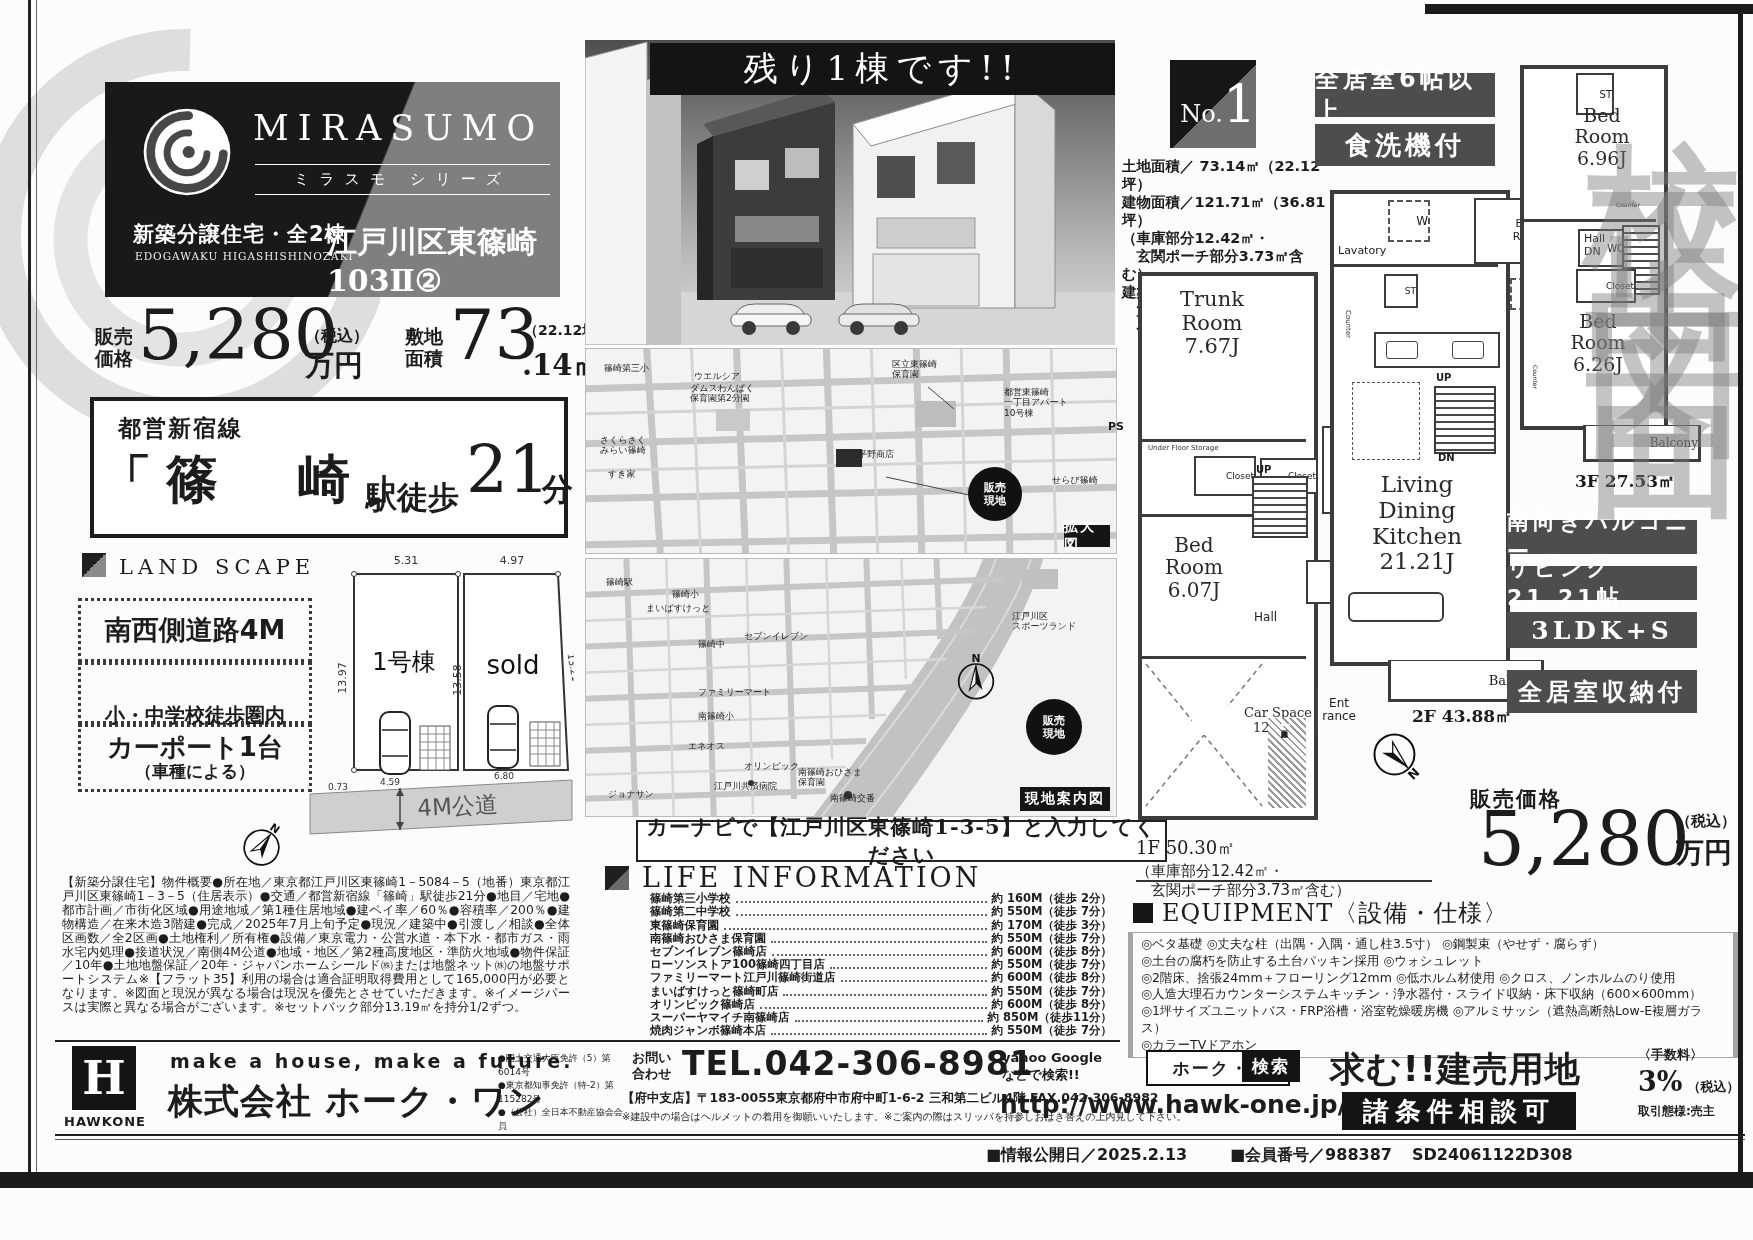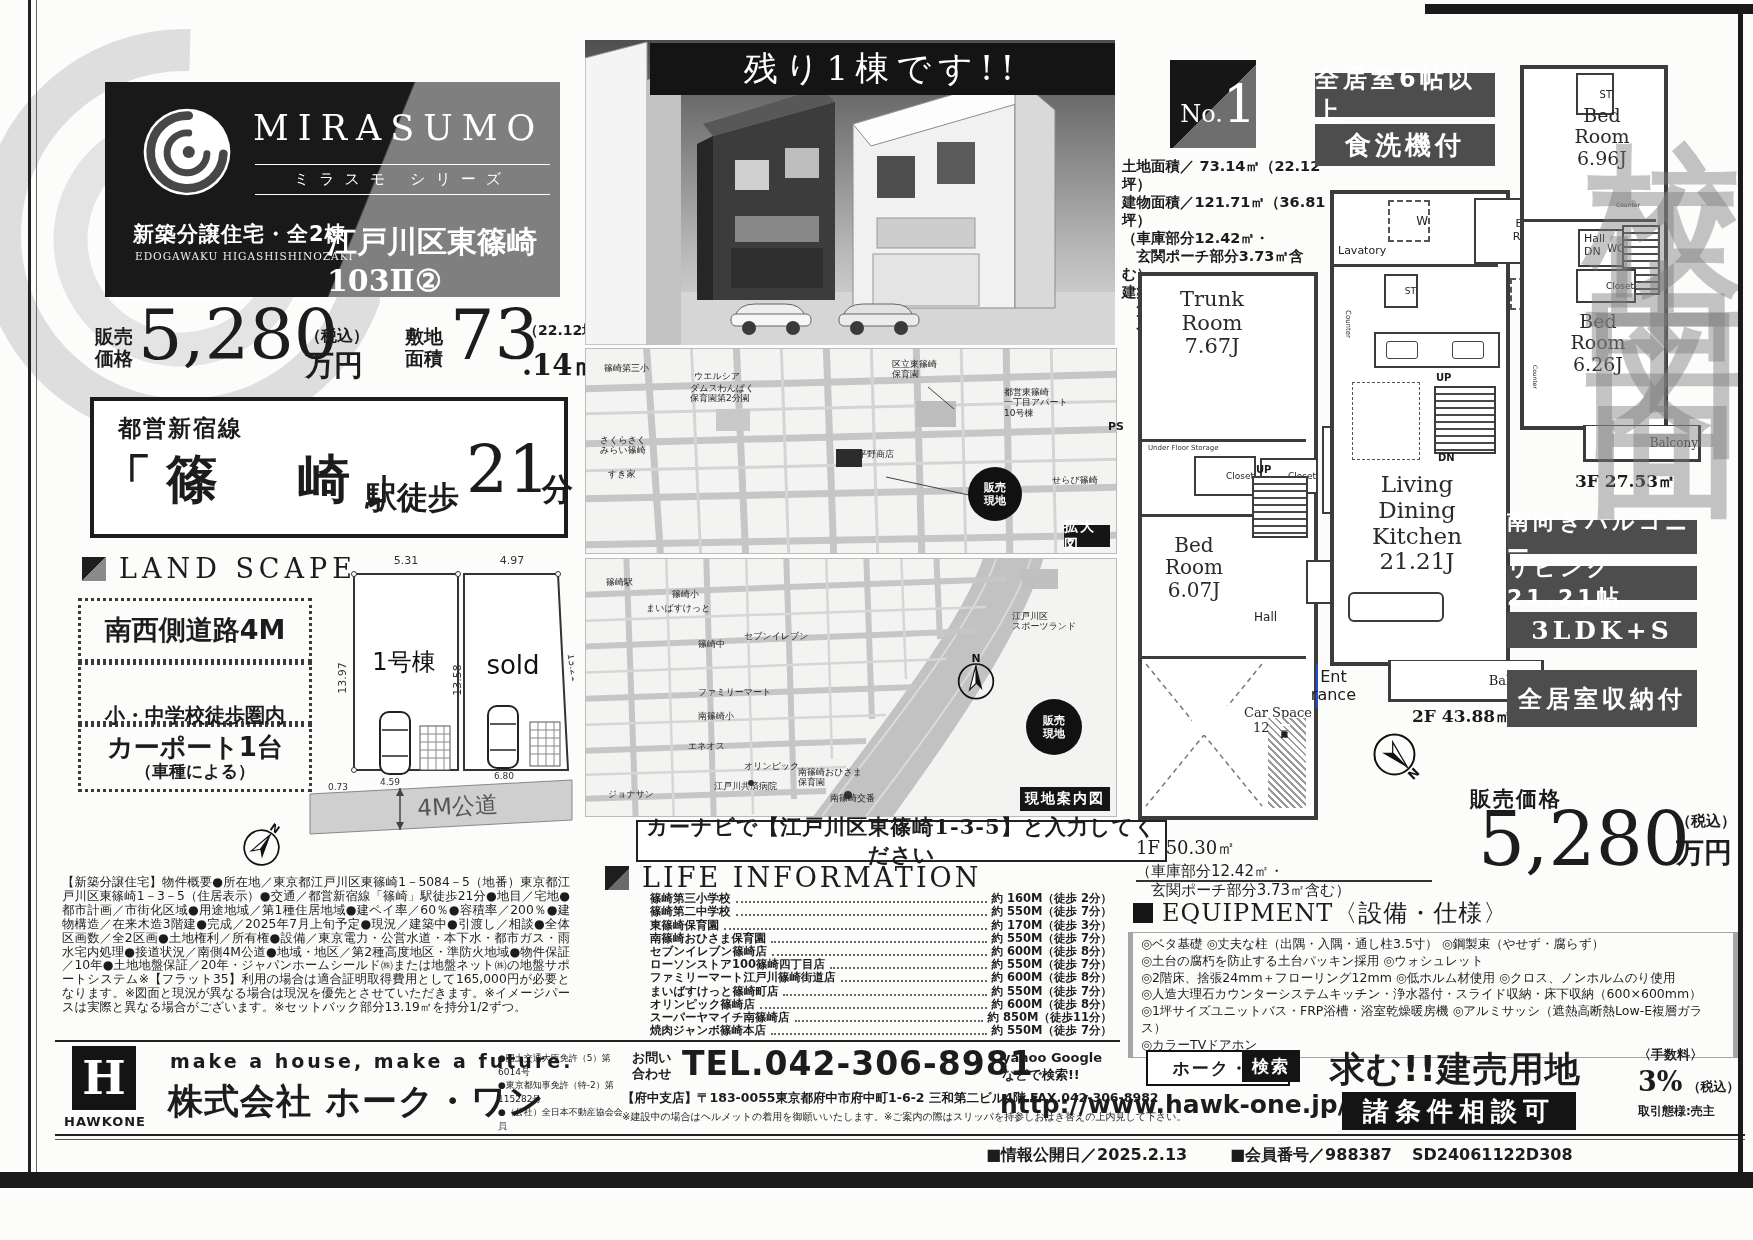--- a/index.html
+++ b/index.html
@@ -74,21 +74,21 @@
   <div class="abs" style="left:90px;top:397px;width:470px;height:133px;border:4px solid #1c1c1c;background:#fff;">
     <div class="abs b" style="left:24px;top:12px;font-size:23px;letter-spacing:2px;">都営新宿線</div>
     <div class="abs serif b" style="left:6px;top:44px;font-size:52px;letter-spacing:14px;">「篠　崎」</div>
     <div class="abs serif b" style="left:272px;top:76px;font-size:31px;">駅徒歩</div>
     <div class="abs serif" style="left:372px;top:36px;font-size:66px;line-height:1;">21</div>
     <div class="abs serif b" style="left:448px;top:68px;font-size:31px;">分</div>
   </div>
 
   <div class="abs" style="left:82px;top:553px;">
     <span class="sq2tone" style="vertical-align:-3px;"></span>
-    <span class="serif" style="font-size:27px;letter-spacing:5px;margin-left:8px;">LAND SCAPE</span>
+    <span class="serif" style="font-size:21px;letter-spacing:5px;margin-left:8px;">LAND SCAPE</span>
   </div>
   <div class="abs dotbox" style="left:78px;top:598px;width:228px;height:58px;">
     <div class="b" style="font-size:27px;">南西側道路4M</div>
   </div>
   <div class="abs dotbox" style="left:78px;top:662px;width:228px;height:56px;">
     <div class="b" style="font-size:20px;margin-top:45px;">小・中学校徒歩圏内</div>
   </div>
   <div class="abs dotbox" style="left:78px;top:724px;width:228px;height:62px;">
     <div class="b" style="font-size:26px;line-height:1;">カーポート1台</div>
     <div class="b" style="font-size:17px;">（車種による）</div>
@@ -430,21 +430,21 @@
         <span style="font-size:10px;">WC</span>
       </div>
     <div class="abs" style="left:112px;top:334px;font-size:12px;">Hall</div>
     <div class="abs" style="left:0;top:380px;width:164px;height:3px;background:#3c3c3c;"></div>
     <svg class="abs" style="left:2px;top:386px;width:120px;height:146px;" viewBox="0 0 120 146">
       <line x1="2" y1="2" x2="118" y2="144" stroke="#777" stroke-width="1.5" stroke-dasharray="5 4"></line>
       <line x1="118" y1="2" x2="2" y2="144" stroke="#777" stroke-width="1.5" stroke-dasharray="5 4"></line>
     </svg>
     <div class="abs room pre ctr" style="left:2px;top:430px;width:120px;font-size:13px;background:#fff;">Car Space
 12.42㎡</div>
-    <div class="abs pre ctr" style="left:126px;top:388px;width:38px;height:44px;font-size:16px;border-left:2px solid #1d4ed8;line-height:1.1;">Ent
+    <div class="abs pre ctr" style="left:126px;top:412px;width:38px;height:44px;font-size:12px;border-left:2px solid #404040;line-height:1.1;">Ent
 rance</div>
     <div class="abs hatch" style="left:126px;top:442px;width:38px;height:90px;"></div>
     <div class="abs vtext" style="left:136px;top:448px;font-size:7px;background:#fff;padding:1px;">床面積算入部分</div>
   </div>
   <div class="abs b" style="left:1108px;top:420px;font-size:11px;">PS</div>
 
   <div class="abs plan" style="left:1330px;top:190px;width:172px;height:468px;">
     <div class="abs dash ctr" style="left:6px;top:6px;width:38px;height:38px;">
         <span style="font-size:12px;">W</span>
       </div>
@@ -508,21 +508,21 @@
 
   <div class="abs badge" style="left:1507px;top:520px;width:190px;height:34px;">
       <span style="font-size:22px;">南向きバルコニー</span>
     </div>
   <div class="abs badge" style="left:1507px;top:566px;width:190px;height:34px;">
       <span style="font-size:22px;">リビング21.21帖</span>
     </div>
   <div class="abs badge" style="left:1507px;top:612px;width:190px;height:36px;">
       <span style="font-size:25px;font-family:'DejaVu Serif',serif;">3LDK+S</span>
     </div>
-  <div class="abs badge" style="left:1507px;top:670px;width:190px;height:57px;">
+  <div class="abs badge" style="left:1507px;top:670px;width:190px;height:43px;">
       <span style="font-size:24px;">全居室収納付</span>
     </div>
 
   <div class="abs" style="left:1372px;top:728px;width:52px;height:60px;transform:rotate(135deg);">
     <svg viewBox="0 0 40 48" style="width:100%;height:100%;">
       <text x="20" y="10" font-size="10" text-anchor="middle" fill="#111" font-weight="bold">N</text>
       <circle cx="20" cy="28" r="16" fill="none" stroke="#111" stroke-width="1.6"></circle>
       <polygon points="20,13 26,36 20,30" fill="#111"></polygon>
       <polygon points="20,13 14,36 20,30" fill="#fff" stroke="#111" stroke-width="1"></polygon>
     </svg>

